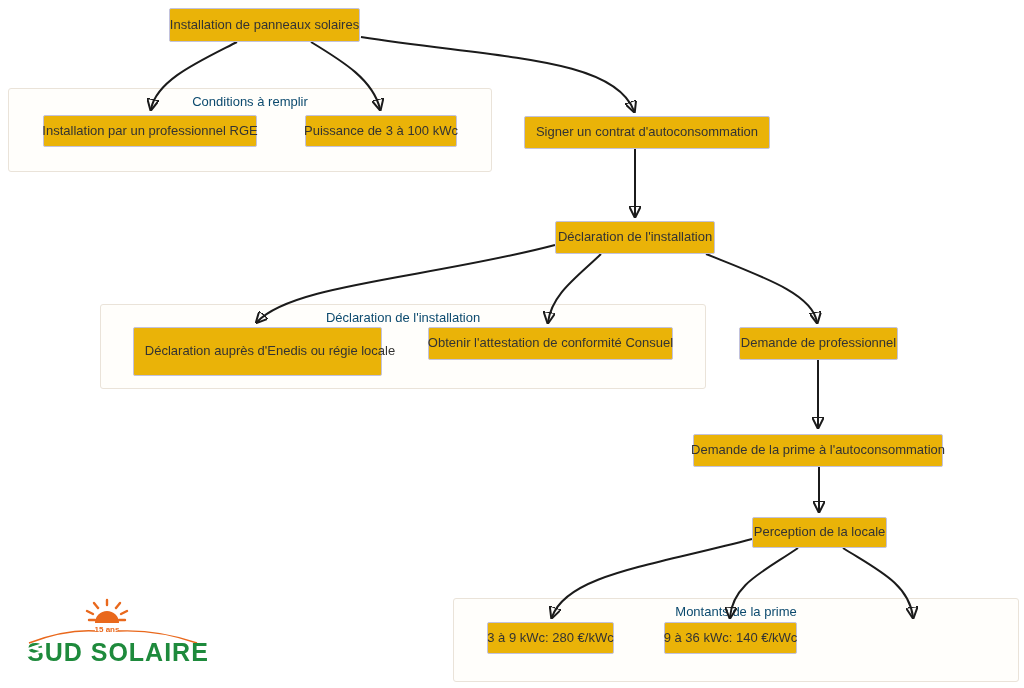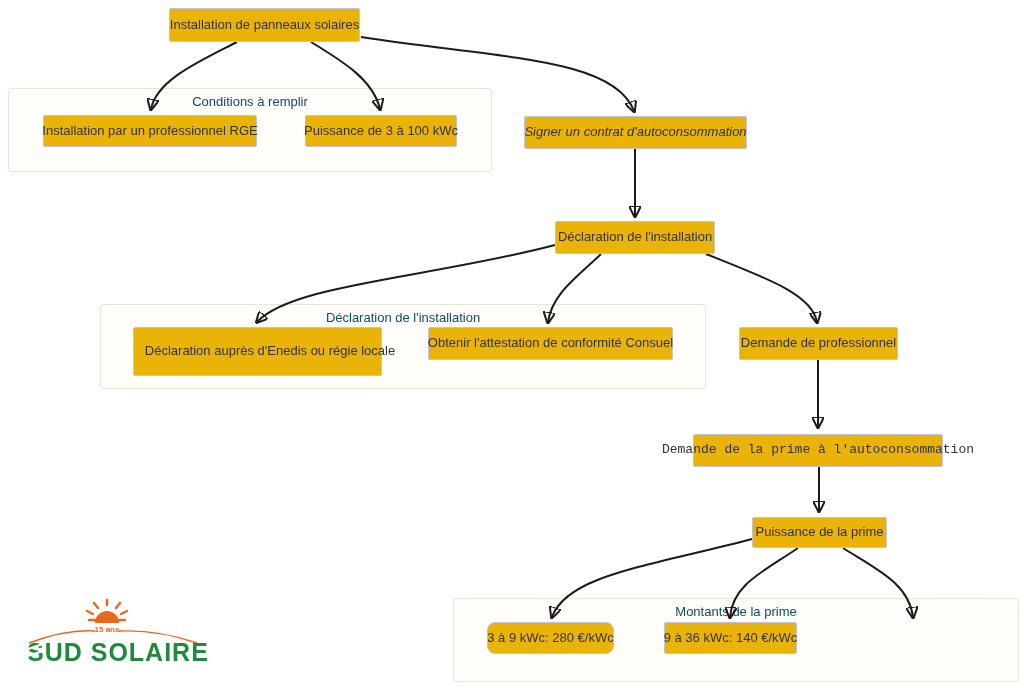--- a/index.html
+++ b/index.html
@@ -57,35 +57,35 @@
     <path d="M 798,548 C 763,572 733,584 730,617" marker-end="url(#arrow)"></path>
     <path d="M 843,548 C 878,570 909,584 913,617" marker-end="url(#arrow)"></path>
   </svg>
 
   <div class="node" style="left:169px;top:8px;width:191px;height:34px;">Installation de panneaux solaires</div>
 
   <div class="node" style="left:43px;top:115px;width:214px;height:32px;">Installation par un professionnel RGE</div>
 
   <div class="node" style="left:305px;top:115px;width:152px;height:32px;">Puissance de 3 à 100 kWc</div>
 
-  <div class="node" style="left:524px;top:116px;width:223px;height:33px;font-style:italic;">Signer un contrat d'autoconsommation</div>
+  <div class="node" style="left:524px;top:116px;width:246px;height:33px;">Signer un contrat d'autoconsommation</div>
 
   <div class="node" style="left:555px;top:221px;width:160px;height:33px;">Déclaration de l'installation</div>
 
   <div class="node" style="left:133px;top:327px;width:249px;height:49px;padding-left:31px;">Déclaration auprès d'Enedis ou régie locale</div>
 
   <div class="node" style="left:428px;top:327px;width:245px;height:33px;text-align:right;">Obtenir l'attestation de conformité Consuel</div>
 
   <div class="node" style="left:739px;top:327px;width:159px;height:33px;">Demande de professionnel</div>
 
-  <div class="node" style="left:693px;top:434px;width:250px;height:33px;font-family:Liberation Mono, monospace;">Demande de la prime à l'autoconsommation</div>
+  <div class="node" style="left:693px;top:434px;width:250px;height:33px;">Demande de la prime à l'autoconsommation</div>
 
-  <div class="node" style="left:752px;top:517px;width:135px;height:31px;">Puissance de la prime</div>
+  <div class="node" style="left:752px;top:517px;width:135px;height:31px;">Perception de la locale</div>
 
-  <div class="node" style="left:487px;top:622px;width:127px;height:32px;border-radius:8px;">3 à 9 kWc: 280 €/kWc</div>
+  <div class="node" style="left:487px;top:622px;width:127px;height:32px;">3 à 9 kWc: 280 €/kWc</div>
 
   <div class="node" style="left:664px;top:622px;width:133px;height:32px;">9 à 36 kWc: 140 €/kWc</div>
 
 
   <div class="logo">
     <svg width="190" height="75" viewBox="0 0 190 75">
 
       <g stroke="#e9681c" stroke-width="2.4" stroke-linecap="round">
         <line x1="82" y1="8" x2="82" y2="3"></line>
         <line x1="73" y1="11" x2="69" y2="6"></line>

